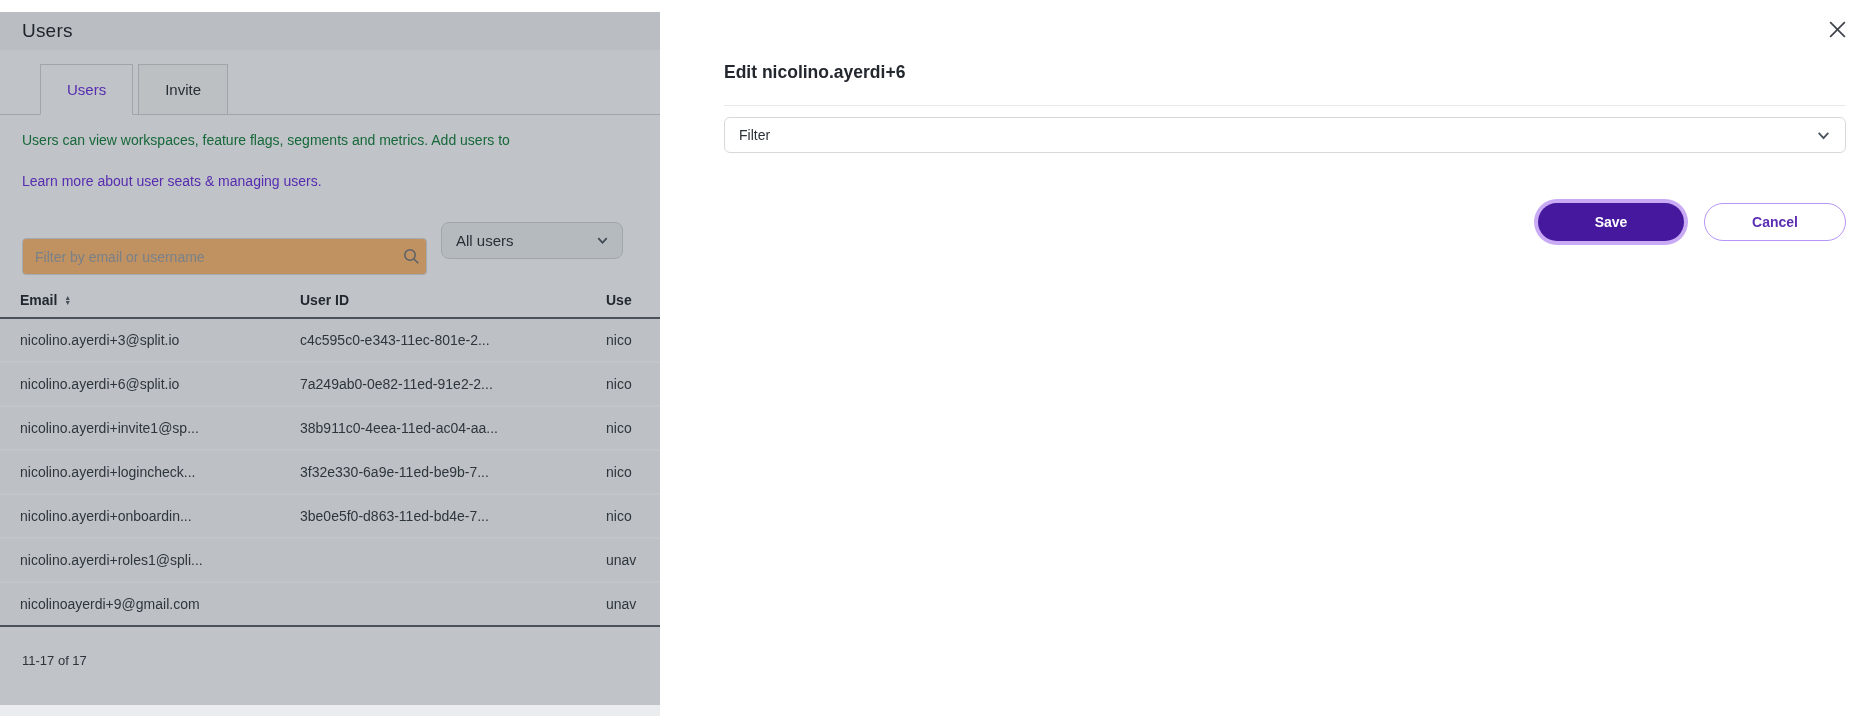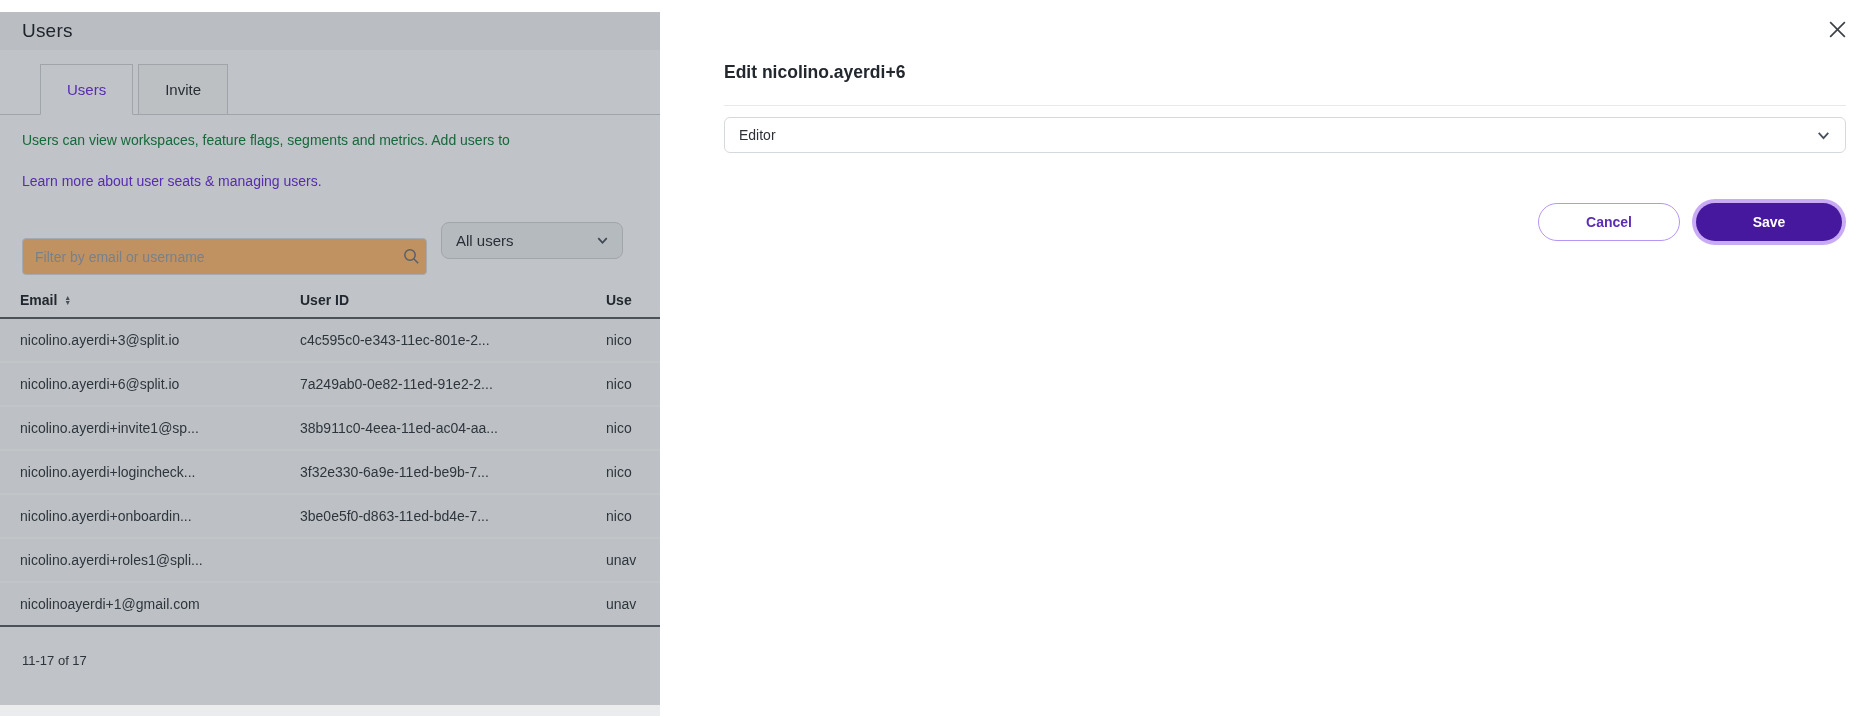--- a/index.html
+++ b/index.html
@@ -209,21 +209,21 @@
           <div class="cell">nicolino.ayerdi+onboardin...</div>
           <div class="cell">3be0e5f0-d863-11ed-bd4e-7...</div>
           <div class="cell">nico</div>
         </div>
         <div class="trow">
           <div class="cell">nicolino.ayerdi+roles1@spli...</div>
           <div class="cell"></div>
           <div class="cell">unav</div>
         </div>
         <div class="trow">
-          <div class="cell">nicolinoayerdi+1@gmail.com</div>
+          <div class="cell">nicolinoayerdi+9@gmail.com</div>
           <div class="cell"></div>
           <div class="cell">unav</div>
         </div>
       </div>
 
       <div class="pagination">11-17 of 17</div>
     </div>
 
     <div class="bottom-strip"></div>
 
@@ -236,27 +236,27 @@
         <line x1="3" y1="3" x2="17" y2="17"></line>
         <line x1="17" y1="3" x2="3" y2="17"></line>
       </svg>
     </button>
 
     <div class="modal-title">Edit nicolino.ayerdi+6</div>
     <hr class="modal-divider">
 
 
     <div class="role-select">
-      <span>Editor</span>
+      <span>Filter</span>
       <span class="chevron-down">
         <svg width="17" height="17" viewBox="0 0 16 16" fill="none" stroke="currentColor" stroke-width="1.7">
           <polyline points="3.5,5.5 8,10.5 12.5,5.5"></polyline>
         </svg>
       </span>
     </div>
 
     <div class="modal-actions">
+      <button class="btn btn-save">Save</button>
       <button class="btn btn-cancel">Cancel</button>
-      <button class="btn btn-save">Save</button>
     </div>
   </div>
 
 </div>
 
 </body></html>

